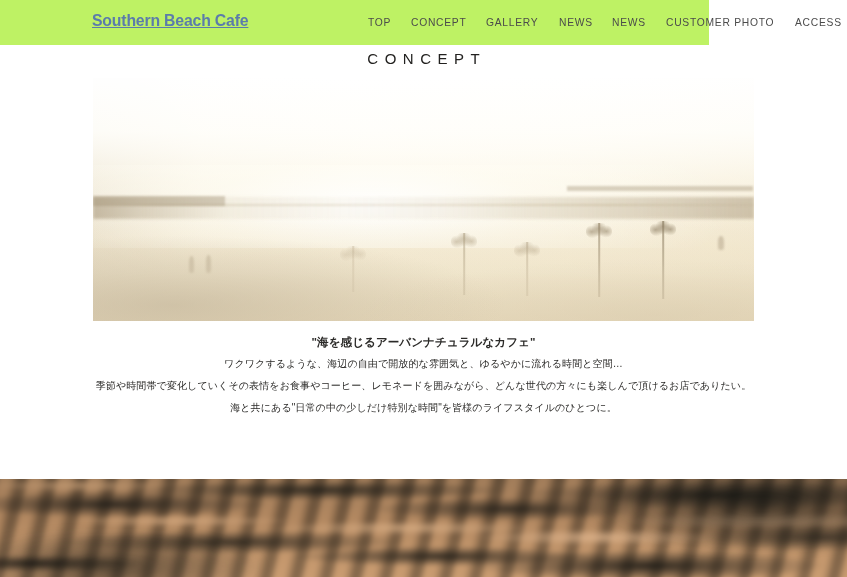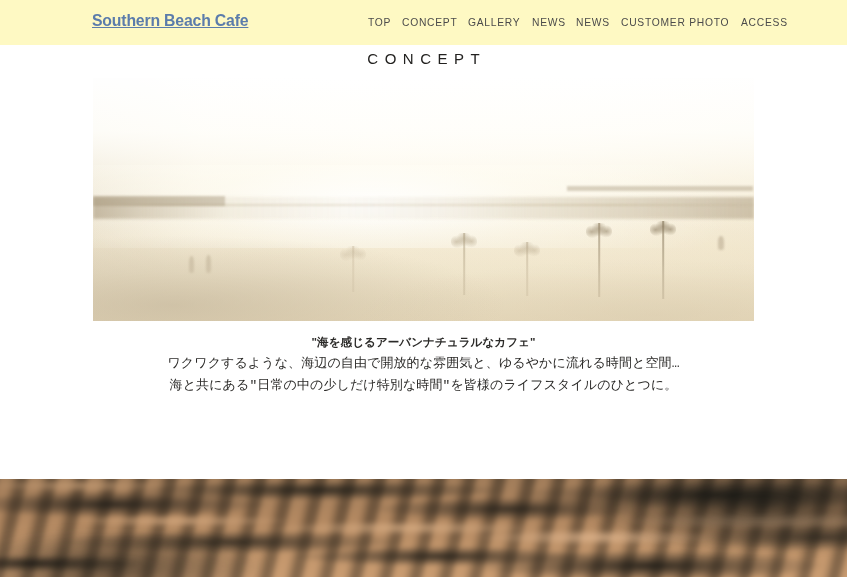--- a/index.html
+++ b/index.html
@@ -7,23 +7,23 @@
     width: 847px;
     height: 577px;
     overflow: hidden;
     background: #ffffff;
     font-family: "Liberation Sans", "DejaVu Sans", sans-serif;
   }
 
   
   .site-header{
     position:relative;
-    width:847px;
+    width:709px;
     height:45px;
-    background:#fef9c3;
+    background:#bef264;
     display:flex;
     align-items:center;
   }
   .logo{
     position:absolute;
     left:92px;
     top:11px;
     font-family:"Liberation Sans","DejaVu Sans",sans-serif;
     font-size:17px;
     font-weight:bold;
@@ -32,21 +32,21 @@
     transform:scaleX(0.93);
     transform-origin:left center;
     white-space:nowrap;
   }
   .main-nav{
     position:absolute;
     left:368px;
     top:16px;
     display:flex;
     align-items:flex-start;
-    gap:10px;
+    gap:19px;
     white-space:nowrap;
   }
   .nav-link{
     font-size:10.5px;
     letter-spacing:0.75px;
     color:#4b4b4b;
     text-decoration:none;
     line-height:12px;
     cursor:pointer;
     transform:scaleX(0.98);
@@ -199,26 +199,25 @@
     text-align:center;
   }
   .concept-lead{
     font-size:11.5px;
     font-weight:bold;
     color:#2b2a28;
     line-height:22px;
     letter-spacing:0.1px;
   }
   .concept-line{
-    font-size:13px;
+    font-size:10px;
     color:#2b2a28;
     line-height:22px;
     letter-spacing:0.1px;
     font-weight:400;
-    font-family:Liberation Mono, monospace;
   }
 
   
   .bottom-photo{
     position:absolute;
     left:0;
     top:479px;
     width:847px;
     height:98px;
     overflow:hidden;
@@ -327,20 +326,21 @@
   <div class="figure" style="left:96px; top:178px; width:5px; height:17px;"></div>
   <div class="figure" style="left:113px; top:177px; width:5px; height:18px;"></div>
   <div class="figure" style="left:625px; top:158px; width:6px; height:14px;"></div>
 
   <div class="hero-sand"></div>
 </div>
 
 <section class="concept-text">
   <p class="concept-lead">"海を感じるアーバンナチュラルなカフェ"</p>
   <p class="concept-line">ワクワクするような、海辺の自由で開放的な雰囲気と、ゆるやかに流れる時間と空間…</p>
+  <p class="concept-line">季節や時間帯で変化していくその表情をお食事やコーヒー、レモネードを囲みながら、どんな世代の方々にも楽しんで頂けるお店でありたい。</p>
   <p class="concept-line">海と共にある"日常の中の少しだけ特別な時間"を皆様のライフスタイルのひとつに。</p>
 </section>
 
 <div class="bottom-photo">
   <div class="dune"></div>
   <div class="dune-dark-right"></div>
   <div class="dune-dark-left"></div>
 </div>
 
 </body></html>

